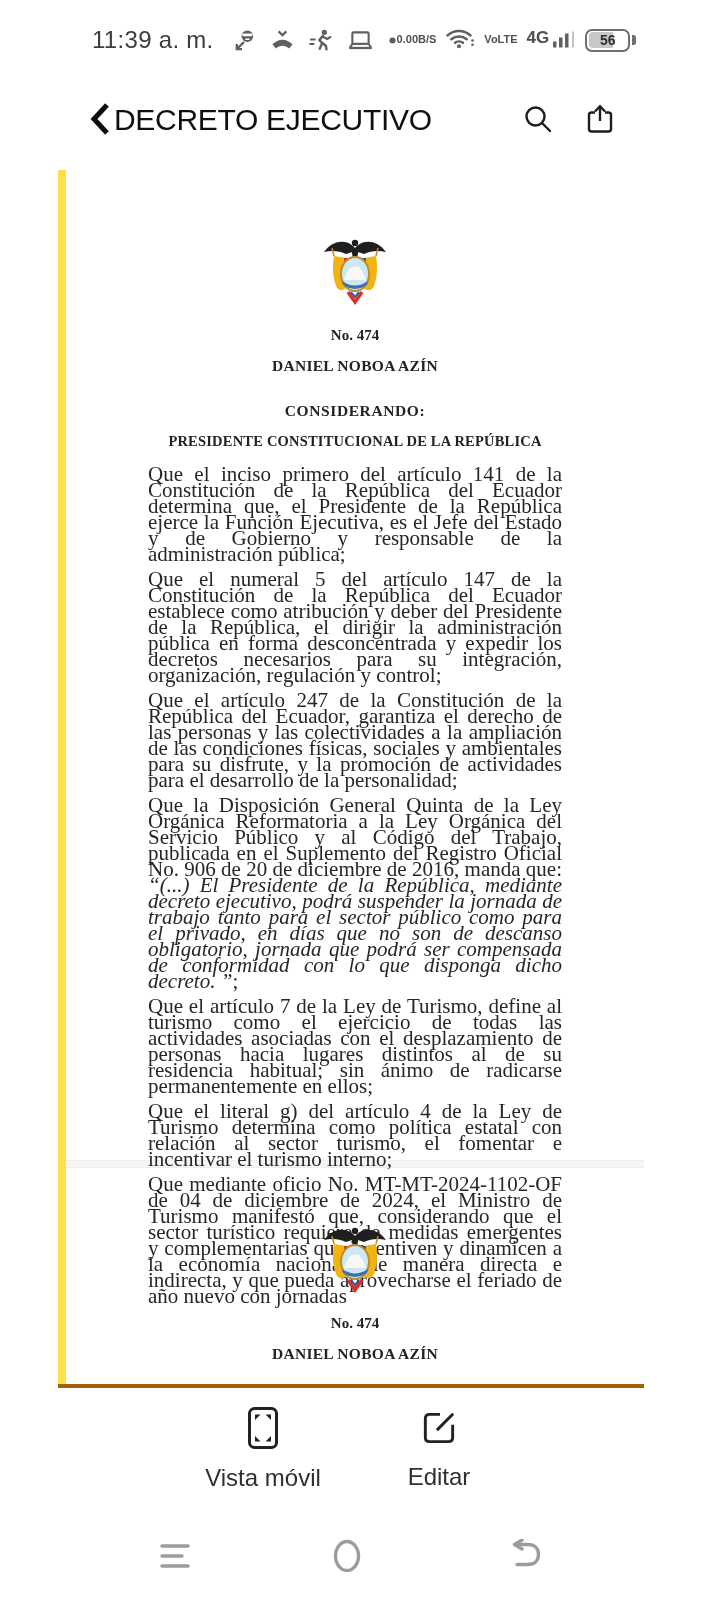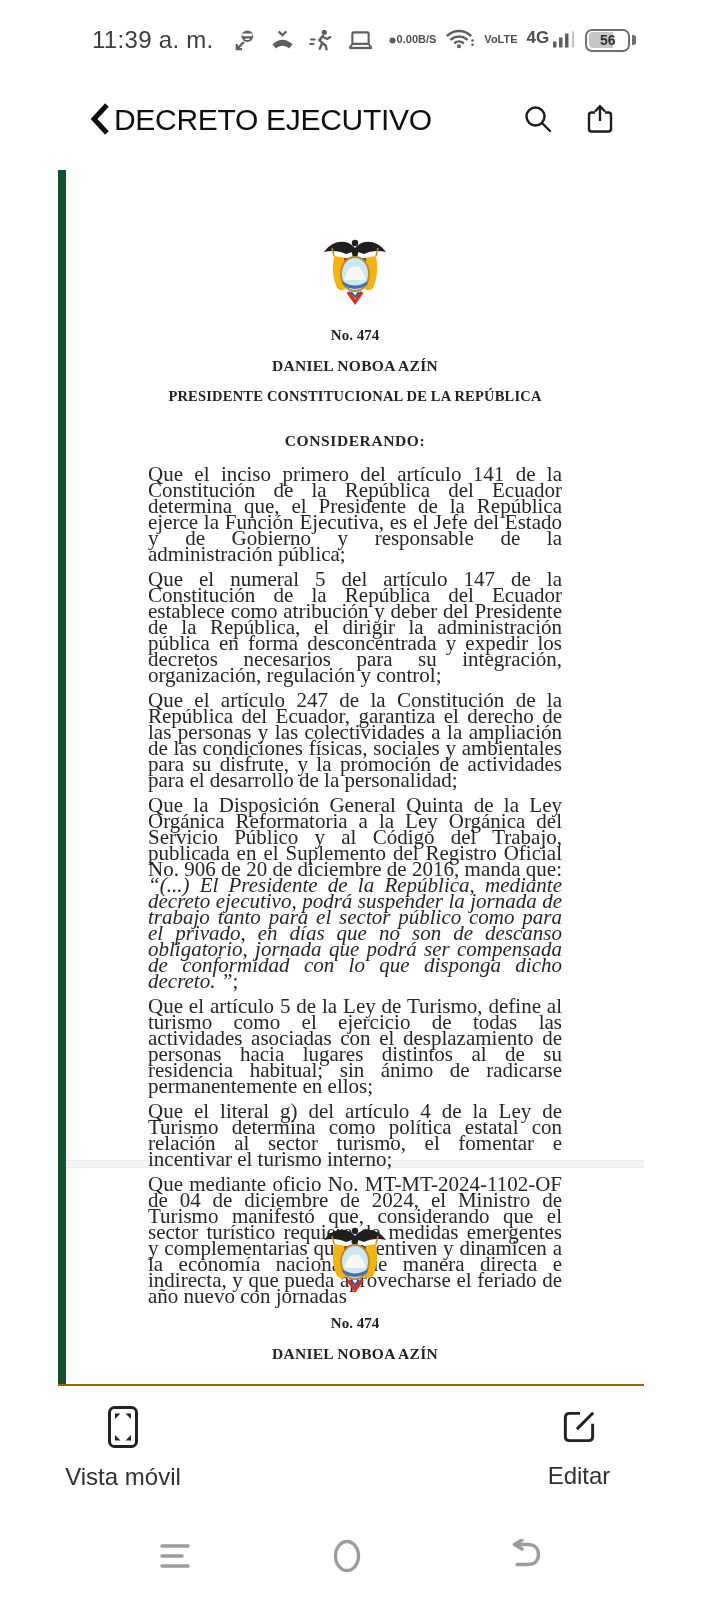--- a/index.html
+++ b/index.html
@@ -25,40 +25,40 @@
   .battery { position:relative; width:45px; height:23px; border:2.5px solid #6f6f6f; border-radius:7px; display:flex; align-items:center; justify-content:center; margin-right:8px;text-align:center; }
   .battery-fill { position:absolute; left:1.5px; top:1.5px; bottom:1.5px; width:24px; background:#c7c7c7; border-radius:4px 0 0 4px; }
   .battery-label { position:relative; z-index:1; font-size:14px; font-weight:700; color:#2e2e2e; }
   .battery-nub { position:absolute; right:-8px; top:50%; transform:translateY(-50%); width:4px; height:10px; background:#6f6f6f; border-radius:0 2.5px 2.5px 0; }
   
   .app-bar { height:100px; display:flex; align-items:center; padding:0 28px 0 30px; }
   .icon-btn { background:none; border:none; padding:0; display:flex; align-items:center; justify-content:center; cursor:pointer; }
   .app-title { flex:1; text-align:left; font-size:30px; font-weight:500; color:#0f0f0f; letter-spacing:-.3px; white-space:nowrap; overflow:hidden; }
   .app-actions { display:flex; align-items:center; gap:30px; }
   
-  .doc-area { height:1214px; overflow:hidden; background:#14532d;padding-left:8px; }
+  .doc-area { height:1214px; overflow:hidden; background:#fde047;padding-left:8px; }
   .page { background:#fff; }
   .page-1 { height:990px; padding:64px 82px 0; }
   .page-sep { height:8px; background:#f5f5f5; border-top:1px solid #eeeeee; border-bottom:1px solid #eeeeee; }
   .page-2 { height:216px; padding-top:54px; }
   .emblem-wrap { display:flex; justify-content:center; }
   .doc-h { text-align:center; font-weight:700; font-family:"Liberation Serif", serif; color:#232323; }
   .h-number { font-size:15px; margin-top:13px; }
   .h-name { font-size:15.5px; margin-top:13px; letter-spacing:.3px; }
   .h-ptitle { font-size:14.5px; margin-top:13px; letter-spacing:.2px; }
   .h-section { font-size:15.5px; margin-top:27px; letter-spacing:.6px; }
   .doc-body { margin-top:16px; }
   .doc-body p {
     font-family:"Liberation Serif", serif; font-size:21px; line-height:16px;
     text-align:justify; color:#262626; margin-top:9px;
   }
   .doc-body p:first-child { margin-top:0; }
   .q-italic { font-style:italic; }
   
-  .toolbar { height:126px; border-top:2px solid #a16207; display:flex; align-items:center; justify-content:space-between; gap:46px; }
+  .toolbar { height:126px; border-top:4px solid #a16207; display:flex; align-items:center; justify-content:center; gap:46px; }
   .tool-btn { width:130px; background:none; border:none; display:flex; flex-direction:column; align-items:center; gap:11px; cursor:pointer; }
   .tool-label { font-size:24px; color:#303030; font-family:"Liberation Sans", sans-serif; }
   
   .nav-bar { height:94px; display:flex; align-items:center; justify-content:center; gap:138px; }
   .nav-btn { background:none; border:none; padding:0; cursor:pointer; display:flex; align-items:center; justify-content:center; }
 </style>
 </head>
 <body>
 
 <div class="phone">
@@ -190,28 +190,28 @@
           <path d="M46,24 L44,52 C43,55 41,55 40,53 L42,24 Z" fill="#2a52a0"></path>
           <ellipse cx="35" cy="40" rx="14" ry="17" fill="#cfe6f3" stroke="#b98f2e" stroke-width="2"></ellipse>
           <path d="M24,46 C28,34 32,31 35,33 C38,30 43,36 46,46 Z" fill="#f8f8f4"></path>
           <path d="M22.5,47 C30,53 40,53 47.5,47 L47.5,50 C40,56.5 30,56.5 22.5,50 Z" fill="#3f6fb0"></path>
           <path d="M28,58 L35,68 L42,58" fill="none" stroke="#d8311f" stroke-width="3.5"></path>
           <path d="M31,58 L35,63 L39,58" fill="none" stroke="#2a52a0" stroke-width="2"></path>
         </svg>
       </div>
       <div class="doc-h h-number">No. 474</div>
       <div class="doc-h h-name">DANIEL NOBOA AZÍN</div>
+      <div class="doc-h h-section">CONSIDERANDO:</div>
       <div class="doc-h h-ptitle">PRESIDENTE CONSTITUCIONAL DE LA REPÚBLICA</div>
-      <div class="doc-h h-section">CONSIDERANDO:</div>
       <div class="doc-body">
         <p>Que el inciso primero del artículo 141 de la Constitución de la República del Ecuador determina que, el Presidente de la República ejerce la Función Ejecutiva, es el Jefe del Estado y de Gobierno y responsable de la administración pública;</p>
         <p>Que el numeral 5 del artículo 147 de la Constitución de la República del Ecuador establece como atribución y deber del Presidente de la República, el dirigir la administración pública en forma desconcentrada y expedir los decretos necesarios para su integración, organización, regulación y control;</p>
         <p>Que el artículo 247 de la Constitución de la República del Ecuador, garantiza el derecho de las personas y las colectividades a la ampliación de las condiciones físicas, sociales y ambientales para su disfrute, y la promoción de actividades para el desarrollo de la personalidad;</p>
         <p><span>Que la Disposición General Quinta de la Ley Orgánica Reformatoria a la Ley Orgánica del Servicio Público y al Código del Trabajo, publicada en el Suplemento del Registro Oficial No. 906 de 20 de diciembre de 2016, manda que: </span><span class="q-italic">“(...) El Presidente de la República, mediante decreto ejecutivo, podrá suspender la jornada de trabajo tanto para el sector público como para el privado, en días que no son de descanso obligatorio, jornada que podrá ser compensada de conformidad con lo que disponga dicho decreto. ”</span><span>;</span></p>
-        <p>Que el artículo 5 de la Ley de Turismo, define al turismo como el ejercicio de todas las actividades asociadas con el desplazamiento de personas hacia lugares distintos al de su residencia habitual; sin ánimo de radicarse permanentemente en ellos;</p>
+        <p>Que el artículo 7 de la Ley de Turismo, define al turismo como el ejercicio de todas las actividades asociadas con el desplazamiento de personas hacia lugares distintos al de su residencia habitual; sin ánimo de radicarse permanentemente en ellos;</p>
         <p>Que el literal g) del artículo 4 de la Ley de Turismo determina como política estatal con relación al sector turismo, el fomentar e incentivar el turismo interno;</p>
         <p>Que mediante oficio No. MT-MT-2024-1102-OF de 04 de diciembre de 2024, el Ministro de Turismo manifestó que, considerando que el sector turístico requiere de medidas emergentes y complementarias que incentiven y dinamicen a la economía nacional, de manera directa e indirecta, y que pueda aprovecharse el feriado de año nuevo con jornadas</p>
       </div>
     </div>
 
     <div class="page-sep"></div>
 
     <div class="page page-2">
       <div class="emblem-wrap">
         <svg width="70" height="80" viewBox="0 0 70 80">

